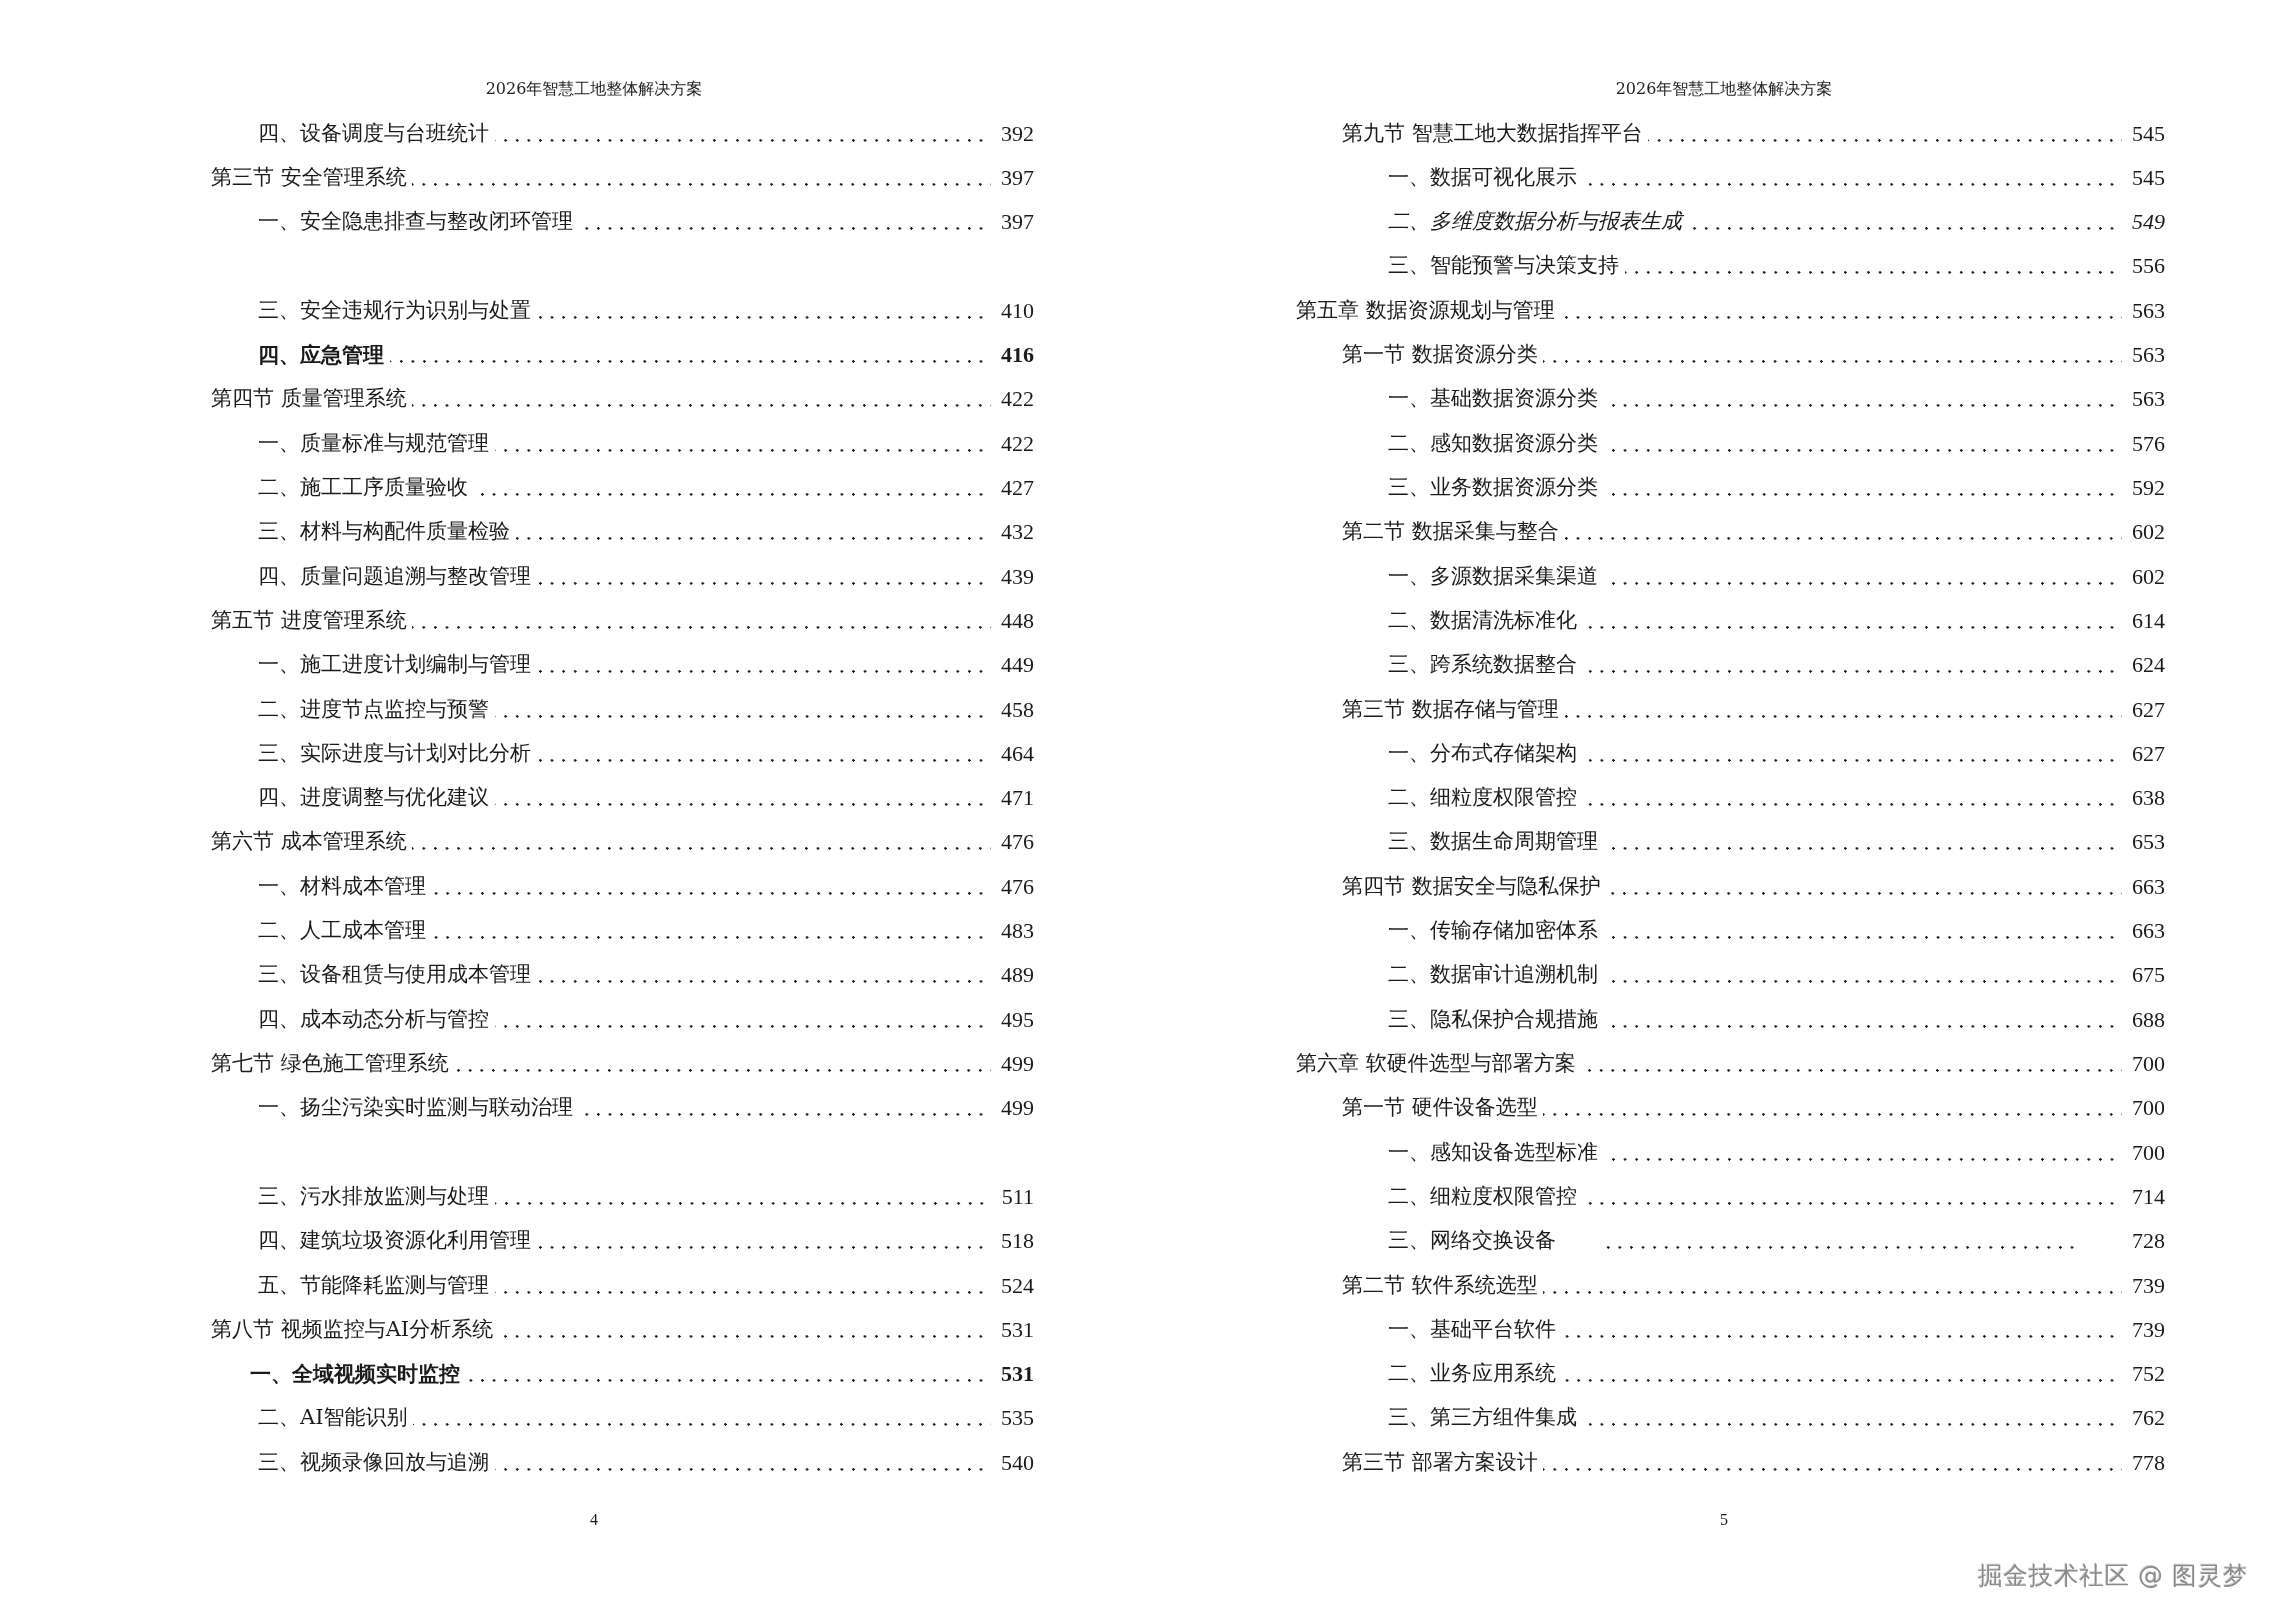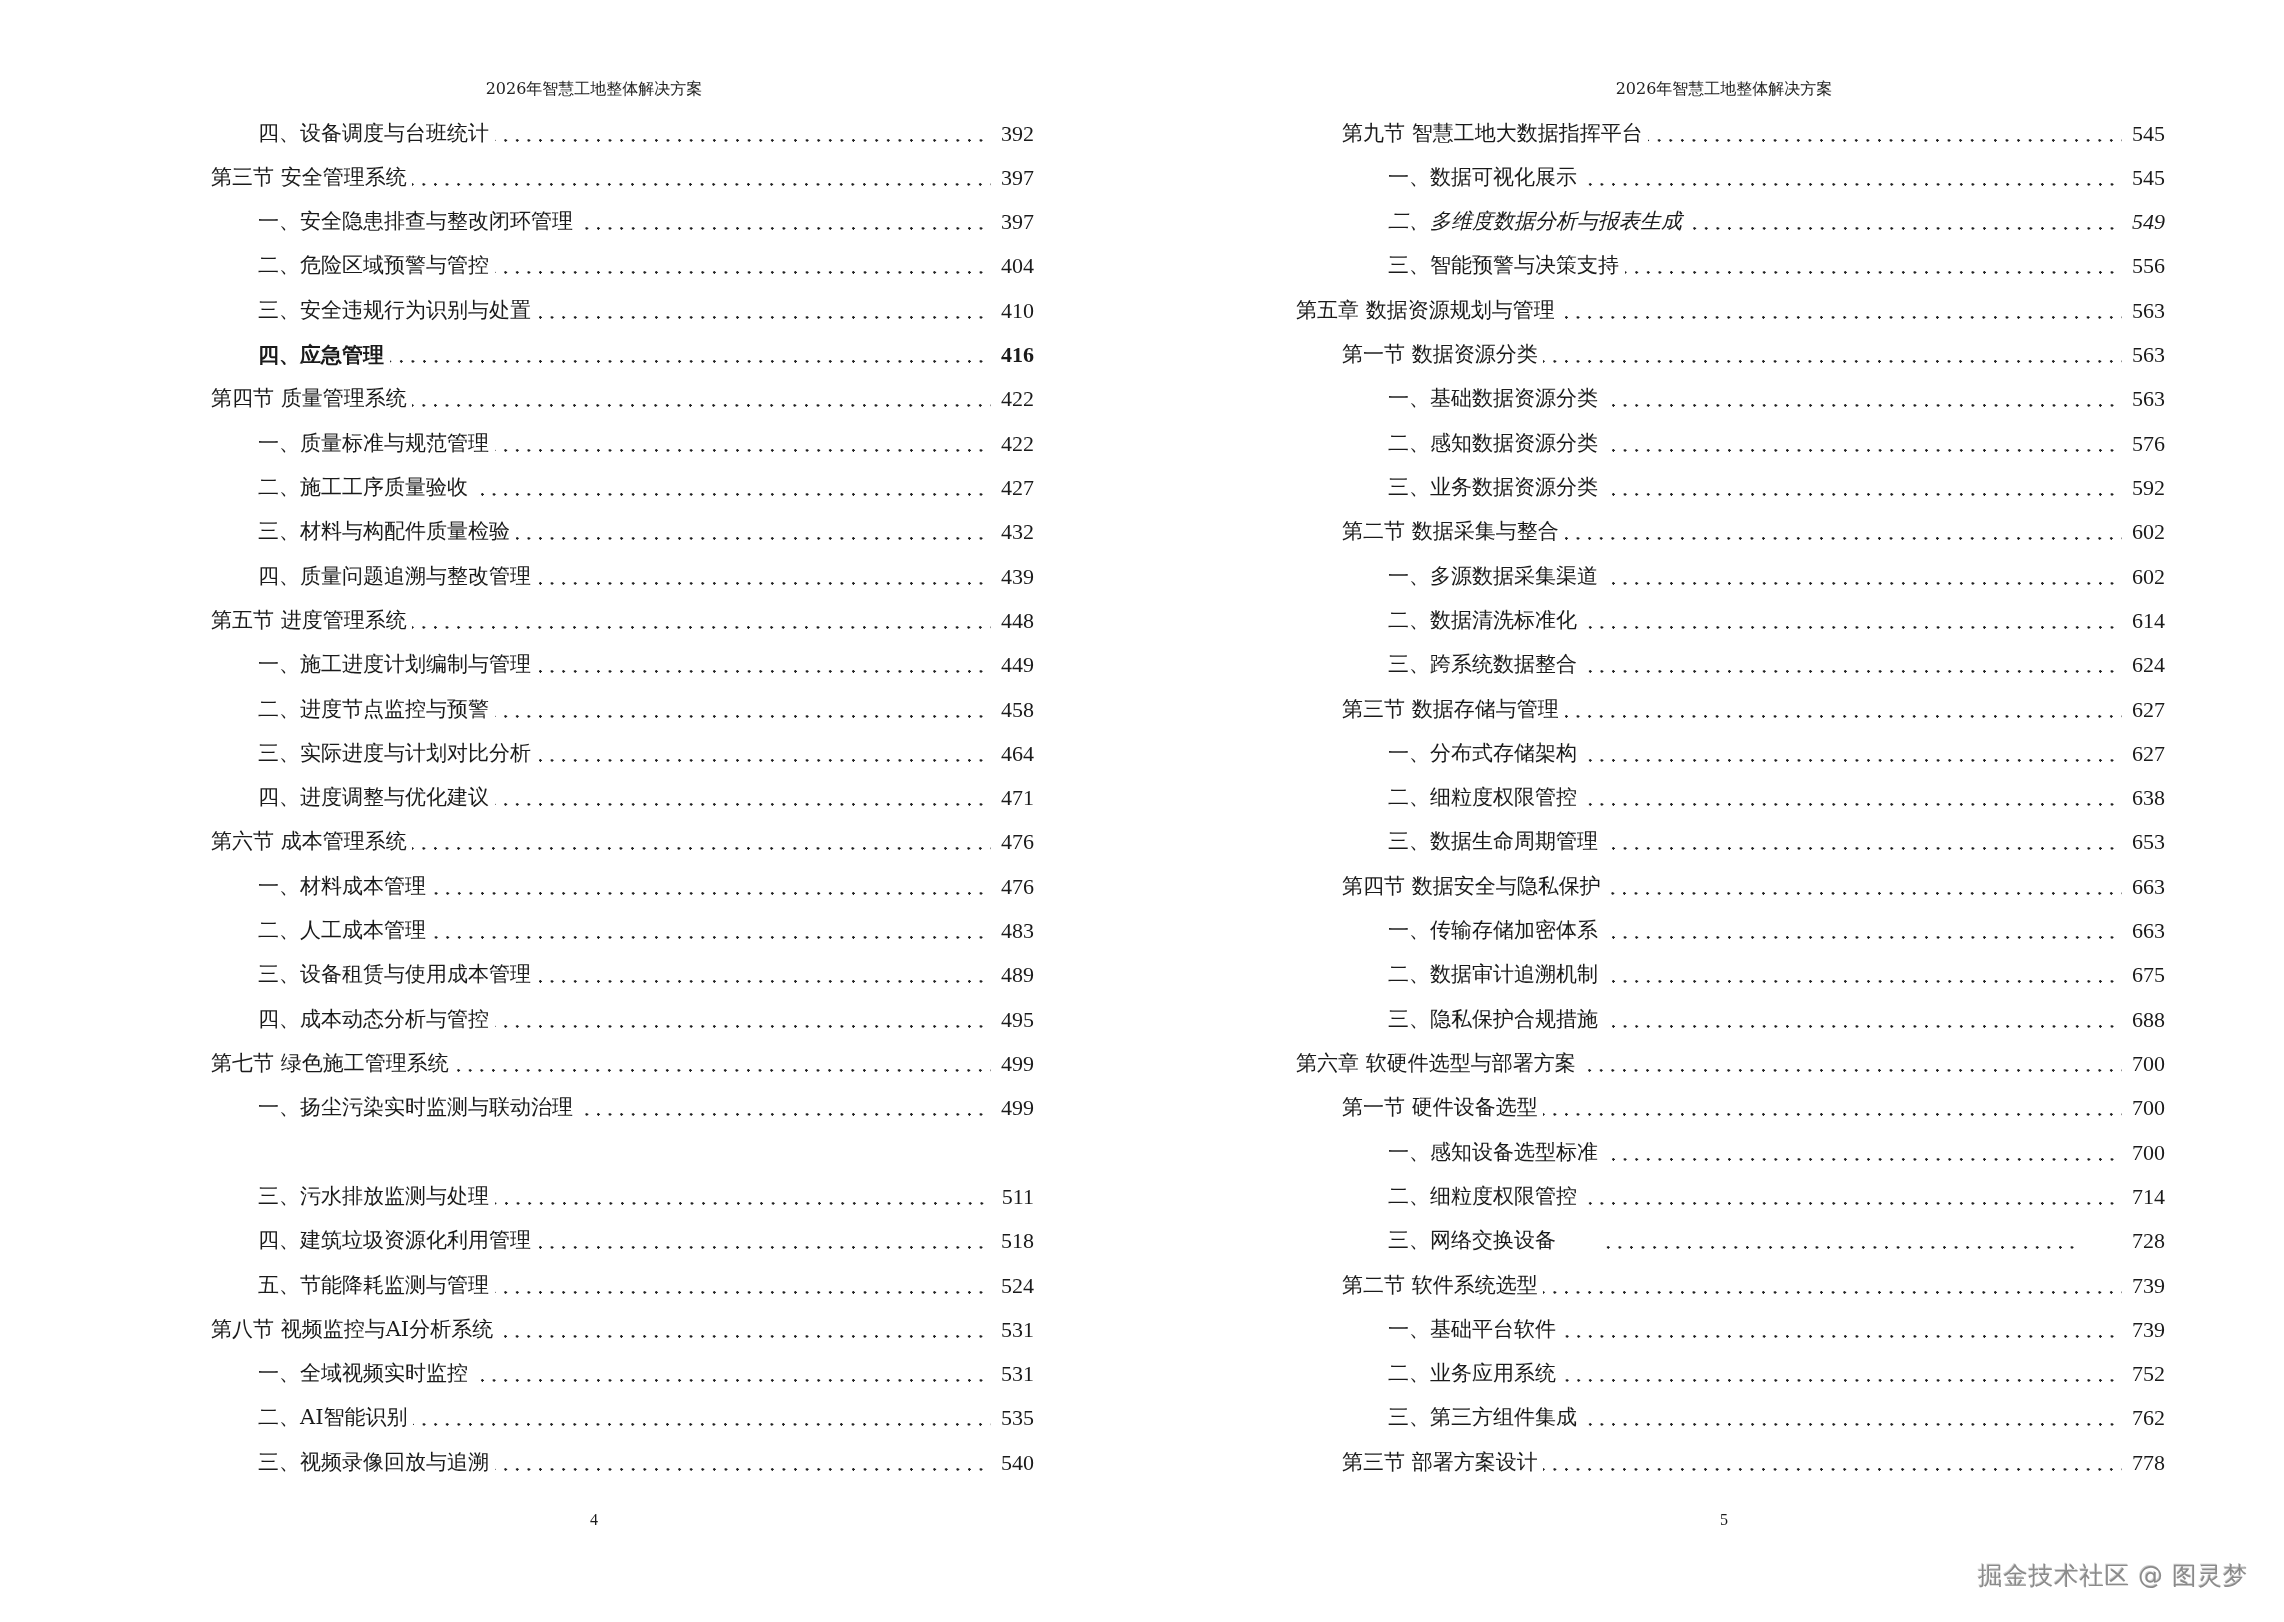--- a/index.html
+++ b/index.html
@@ -39,25 +39,20 @@
       <div class="toc-row" style="top: 163px; left: 211px; right: 108px;">
         <span class="toc-title">第三节 安全管理系统</span>
         <span class="toc-dots"></span>
         <span class="toc-page">397</span>
       </div>
       <div class="toc-row" style="top: 207px; left: 258px; right: 108px;">
         <span class="toc-title">一、安全隐患排查与整改闭环管理</span>
         <span class="toc-dots"></span>
         <span class="toc-page">397</span>
       </div>
-      <div class="toc-row" style="top: 251px; left: 258px; right: 108px;">
-        <span class="toc-title">二、危险区域预警与管控</span>
-        <span class="toc-dots"></span>
-        <span class="toc-page">404</span>
-      </div>
       <div class="toc-row" style="top: 296px; left: 258px; right: 108px;">
         <span class="toc-title">三、安全违规行为识别与处置</span>
         <span class="toc-dots"></span>
         <span class="toc-page">410</span>
       </div>
       <div class="toc-row" style="top: 340px; left: 258px; right: 108px; font-weight: bold;">
         <span class="toc-title">四、应急管理</span>
         <span class="toc-dots"></span>
         <span class="toc-page">416</span>
       </div>
@@ -159,21 +154,21 @@
       <div class="toc-row" style="top: 1271px; left: 258px; right: 108px;">
         <span class="toc-title">五、节能降耗监测与管理</span>
         <span class="toc-dots"></span>
         <span class="toc-page">524</span>
       </div>
       <div class="toc-row" style="top: 1315px; left: 211px; right: 108px;">
         <span class="toc-title">第八节 视频监控与AI分析系统</span>
         <span class="toc-dots"></span>
         <span class="toc-page">531</span>
       </div>
-      <div class="toc-row" style="top: 1359px; left: 258px; right: 108px;">
+      <div class="toc-row" style="top: 1359px; left: 250px; right: 108px; font-weight: bold;">
         <span class="toc-title">一、全域视频实时监控</span>
         <span class="toc-dots"></span>
         <span class="toc-page">531</span>
       </div>
       <div class="toc-row" style="top: 1403px; left: 258px; right: 108px;">
         <span class="toc-title">二、AI智能识别</span>
         <span class="toc-dots"></span>
         <span class="toc-page">535</span>
       </div>
       <div class="toc-row" style="top: 1448px; left: 258px; right: 108px;">

